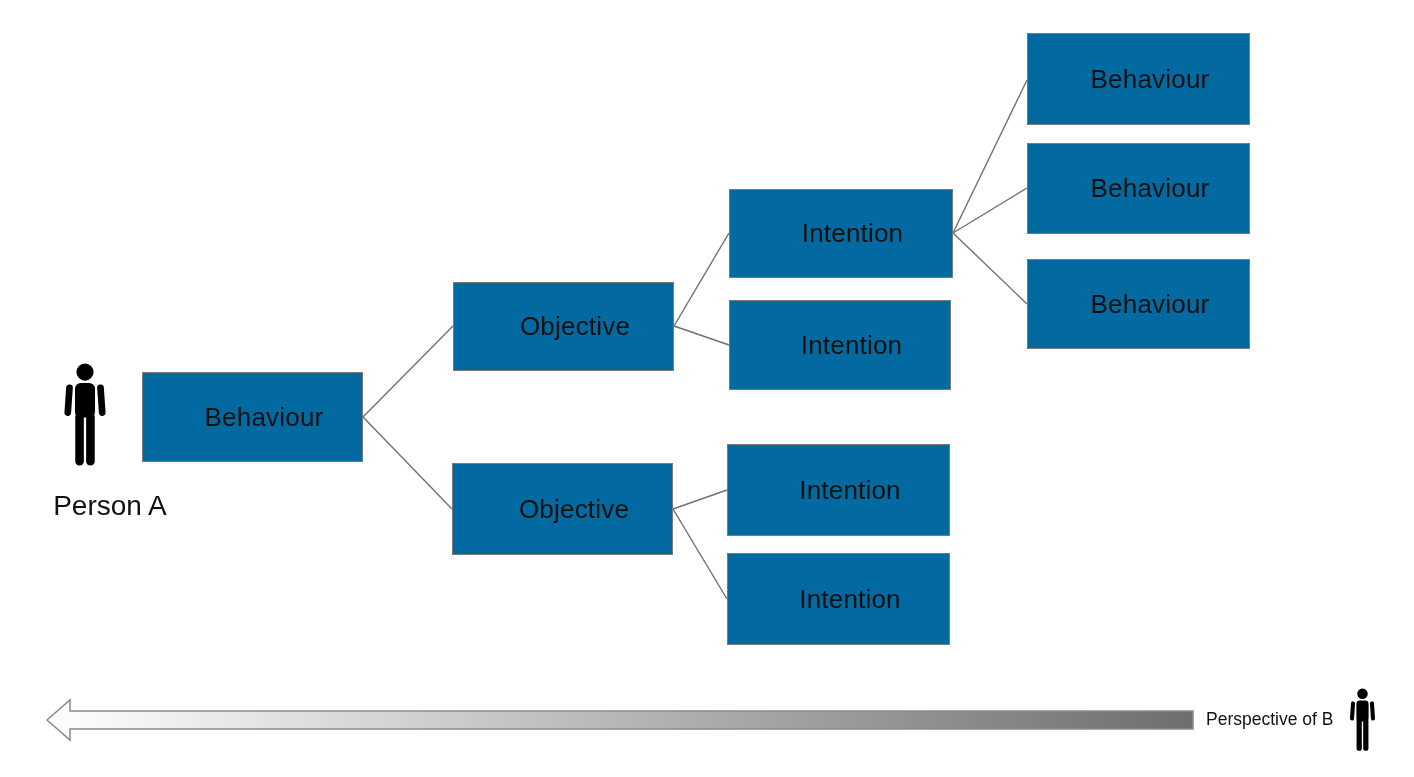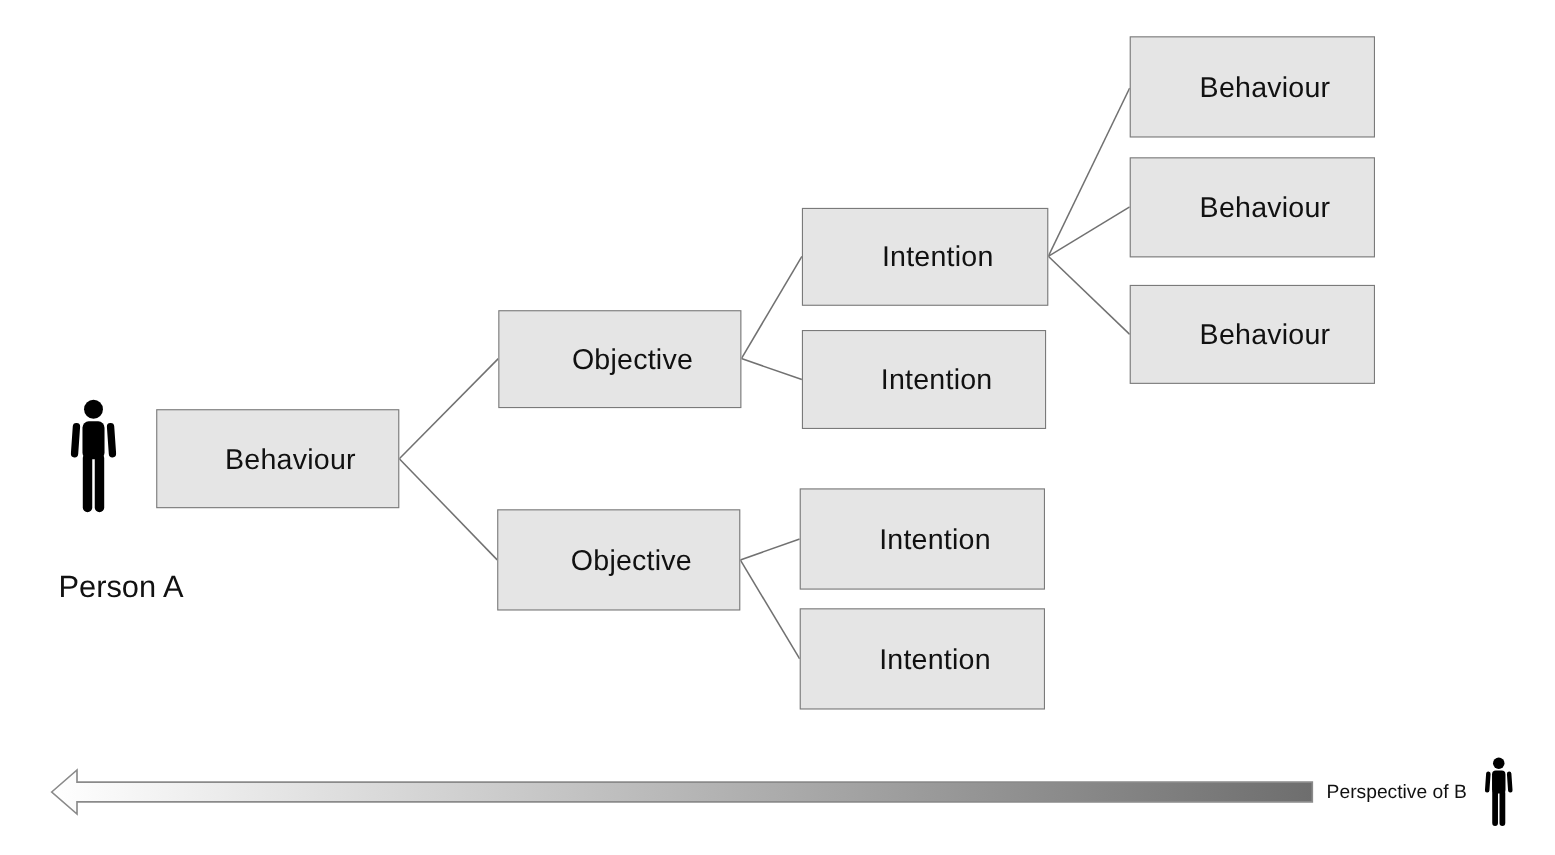--- a/index.html
+++ b/index.html
@@ -11,40 +11,39 @@
     font-family: "Liberation Sans", sans-serif;
     overflow: hidden;
   }
   .edges-layer {
     position: absolute;
     left: 0; top: 0;
     width: 1414px; height: 777px;
   }
   .node {
     position: absolute;
-    background: #e5e5e5;
+    background: #0369a1;
     border: 1.5px solid #7a7a7a;
     box-sizing: border-box;
     display: flex;
     align-items: center;
     justify-content: center;
     font-size: 26px;
     color: #111111;
     letter-spacing: 0.2px;
     padding-left: 23px;
   }
   .person-label-a {
     position: absolute;
     left: 10px;
     top: 490px;
     width: 200px;
     text-align: center;
     font-size: 28px;
     color: #111111;
-    margin-top: 28px;
   }
   .person-icon-a {
     position: absolute;
     left: 64px;
     top: 362px;
     width: 42px;
     height: 106px;
   }
   .person-icon-b {
     position: absolute;

